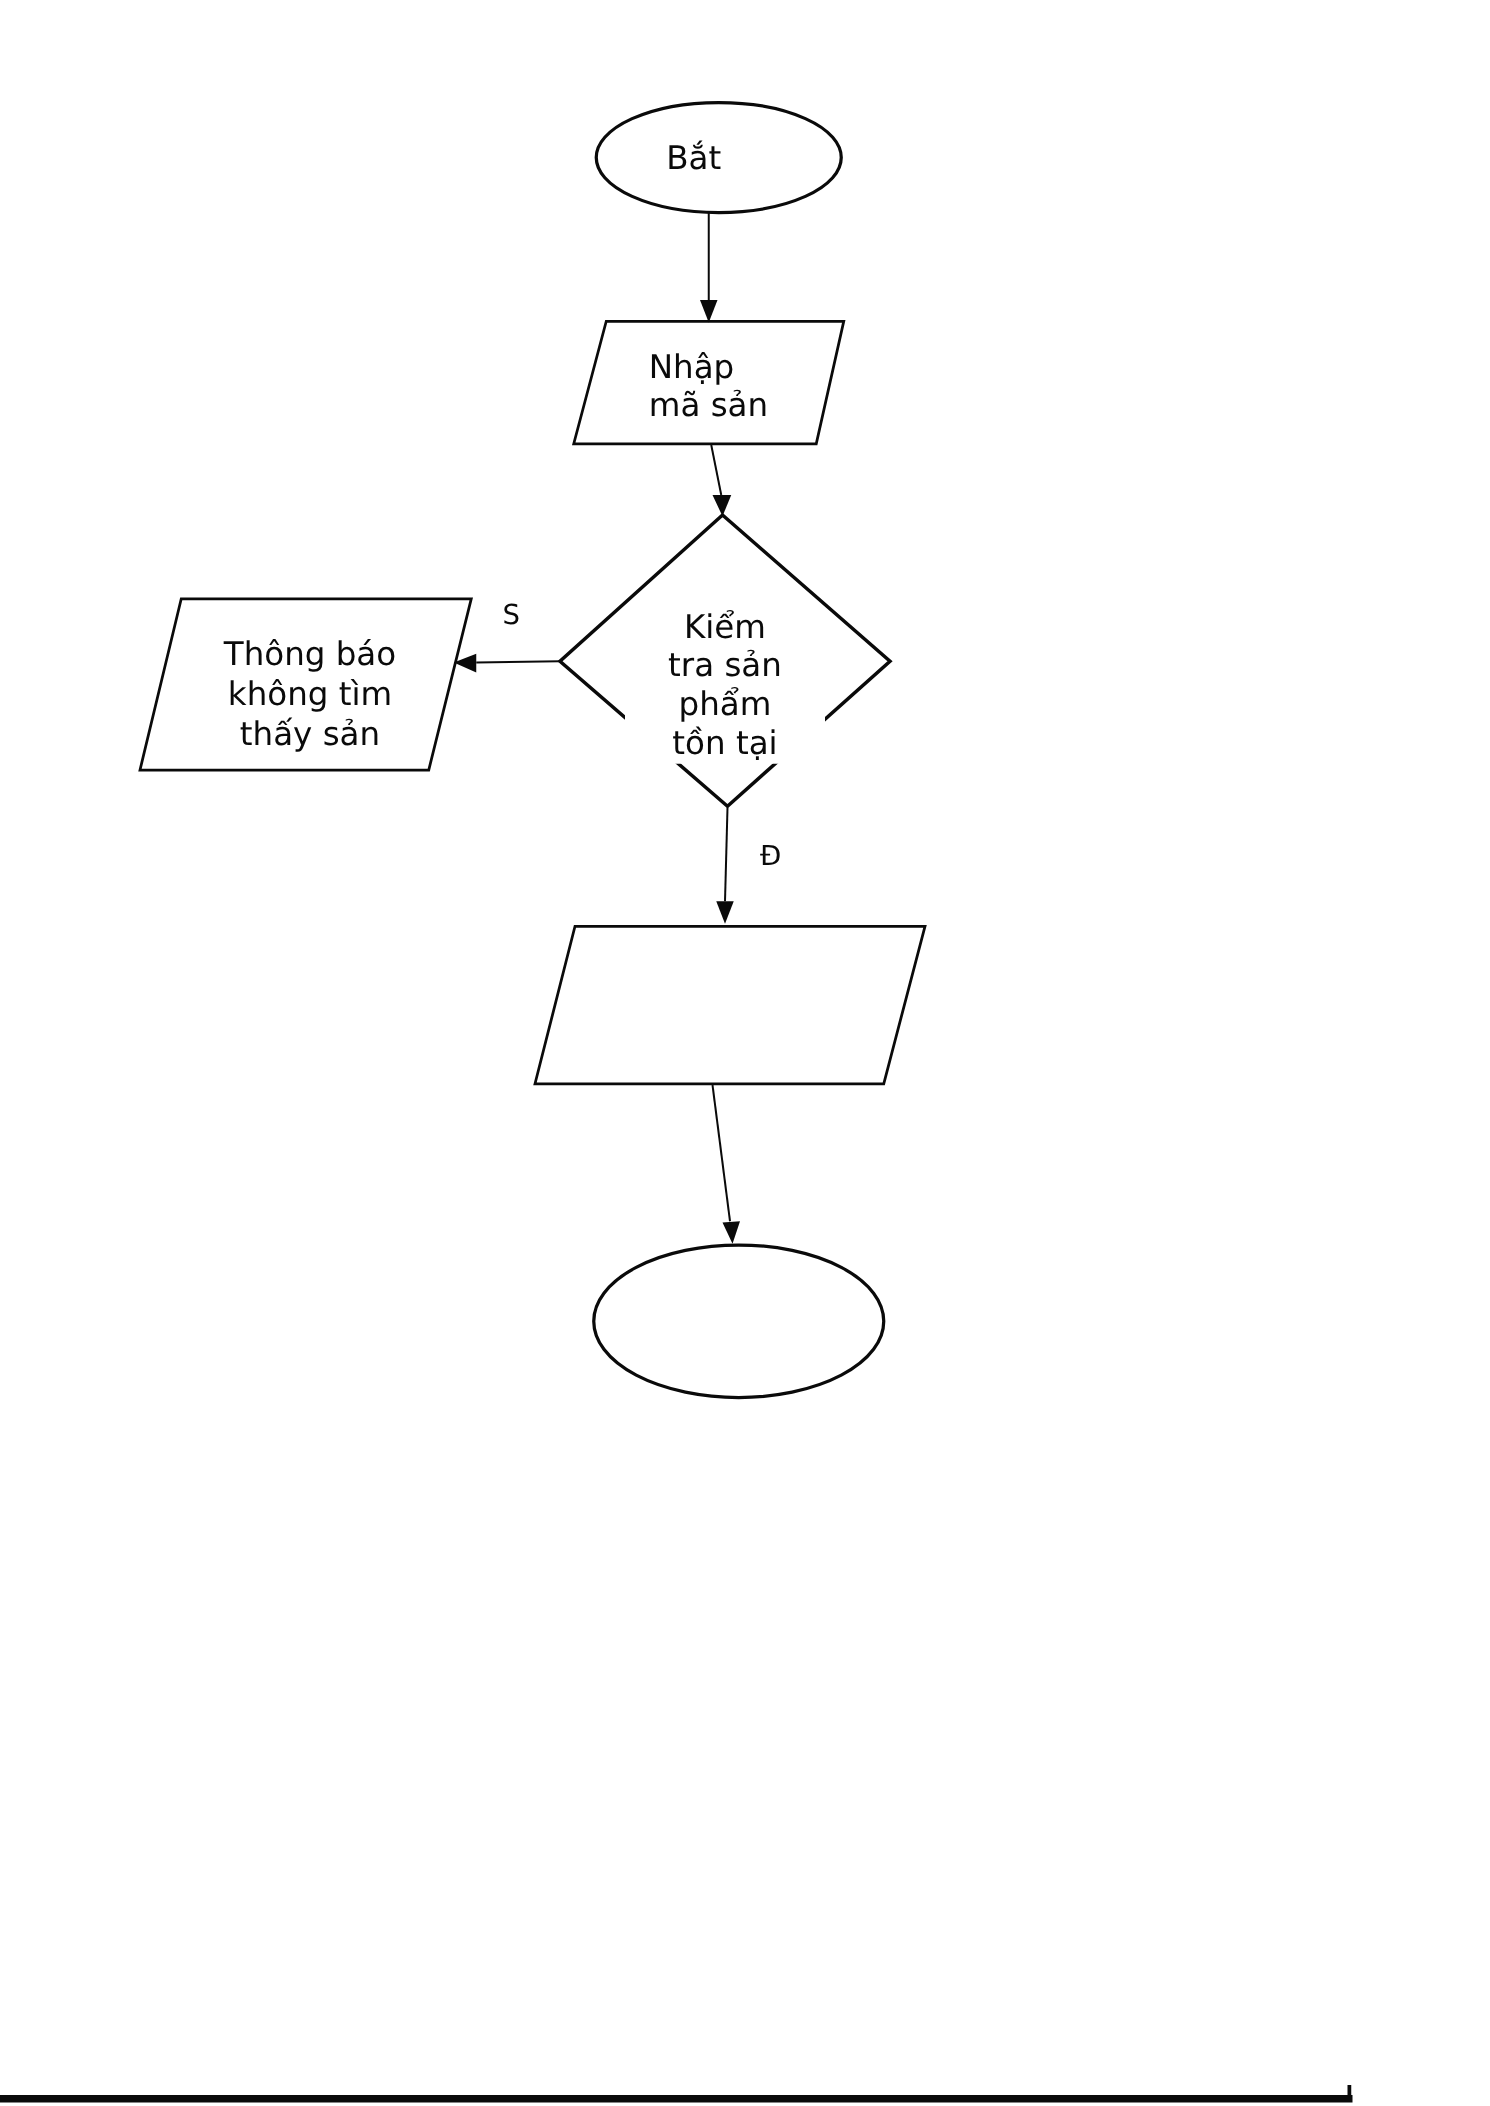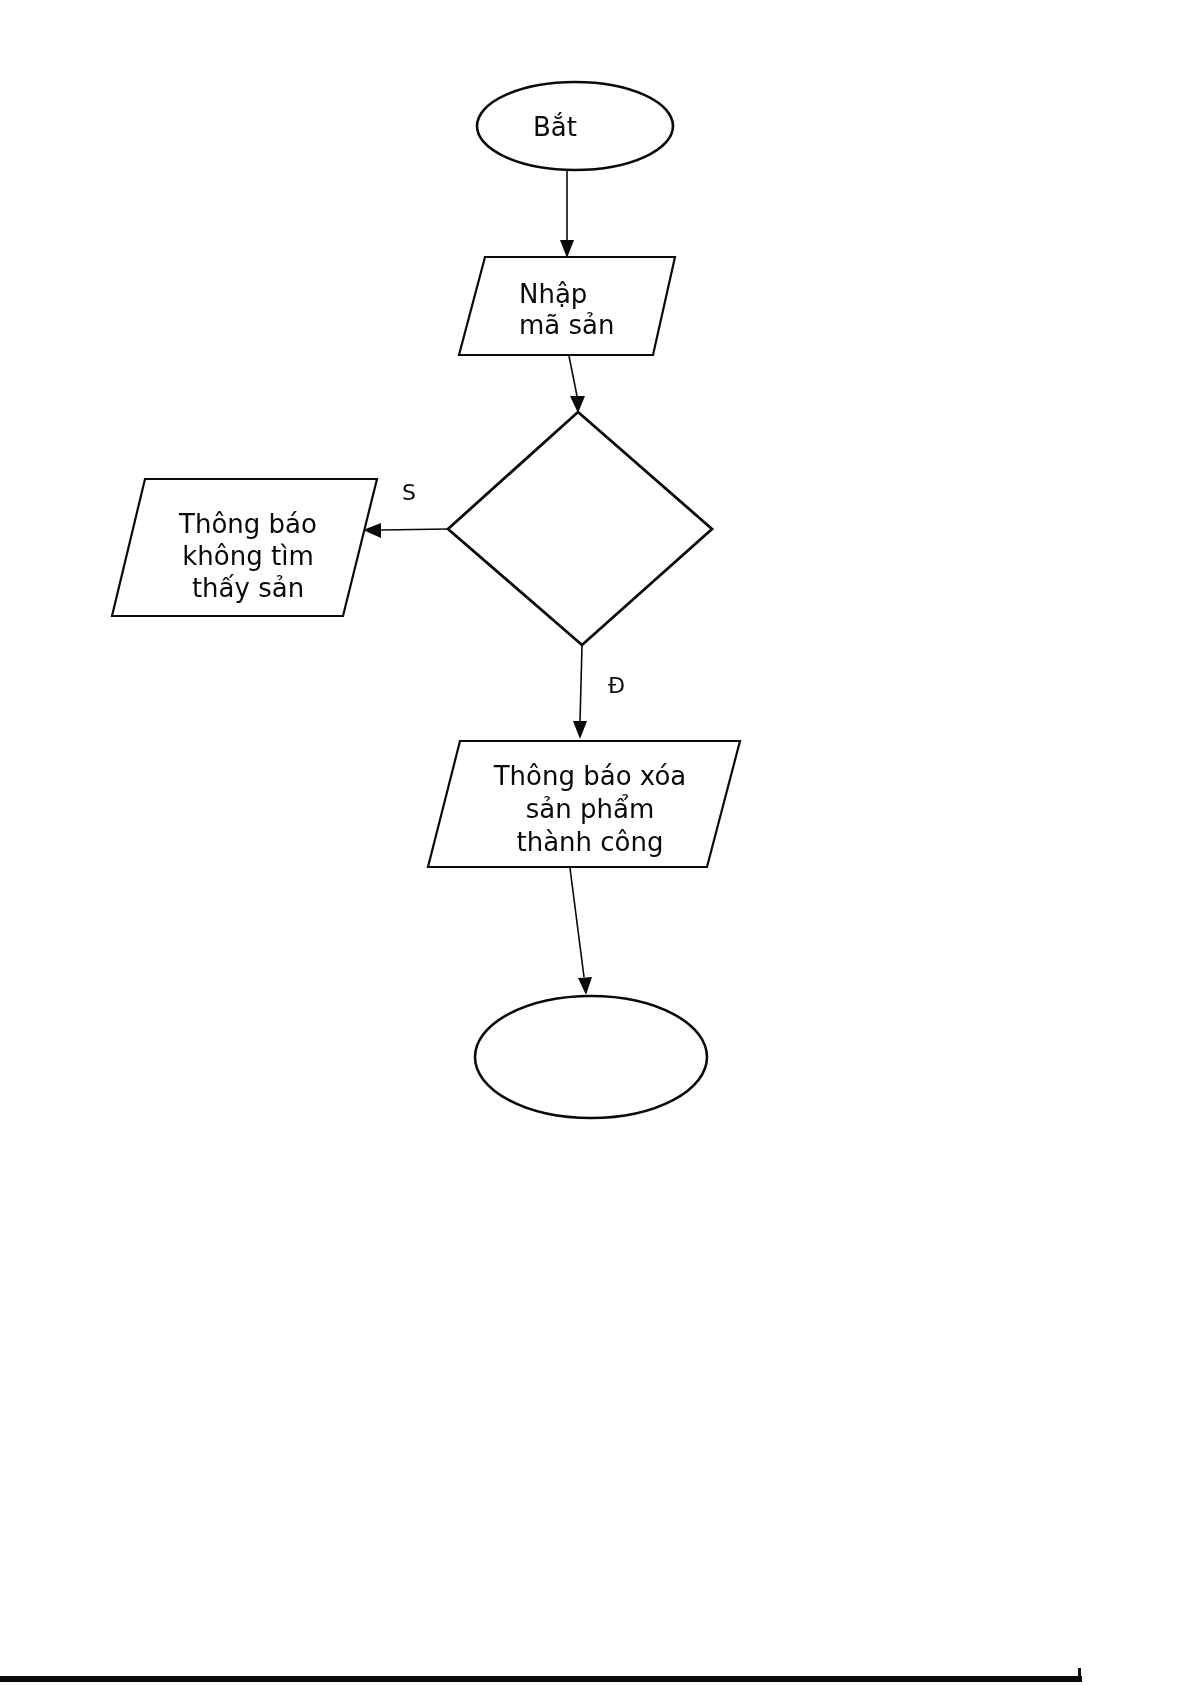--- a/index.html
+++ b/index.html
@@ -96,28 +96,29 @@
       <polygon points="580,739 573,721 587,721"></polygon>
       <polygon points="586,995 578,978 592,977"></polygon>
     </g>
   </svg>
 
   <div class="label label-start">Bắt</div>
 
   <div class="label label-input">Nhập
 mã sản</div>
 
+  <div class="label label-decision">Kiểm
+tra sản
+phẩm
+tồn tại</div>
 
   <div class="label label-notfound">Thông báo
 không tìm
 thấy sản</div>
 
-  <div class="label label-success">Thông báo xóa
-sản phẩm
-thành công</div>
 
   <div class="branch-label branch-s">S</div>
 
   <div class="branch-label branch-d">Đ</div>
 
   <div class="bottom-rule"></div>
   <div class="bottom-rule-tick"></div>
 
 </div>
 

